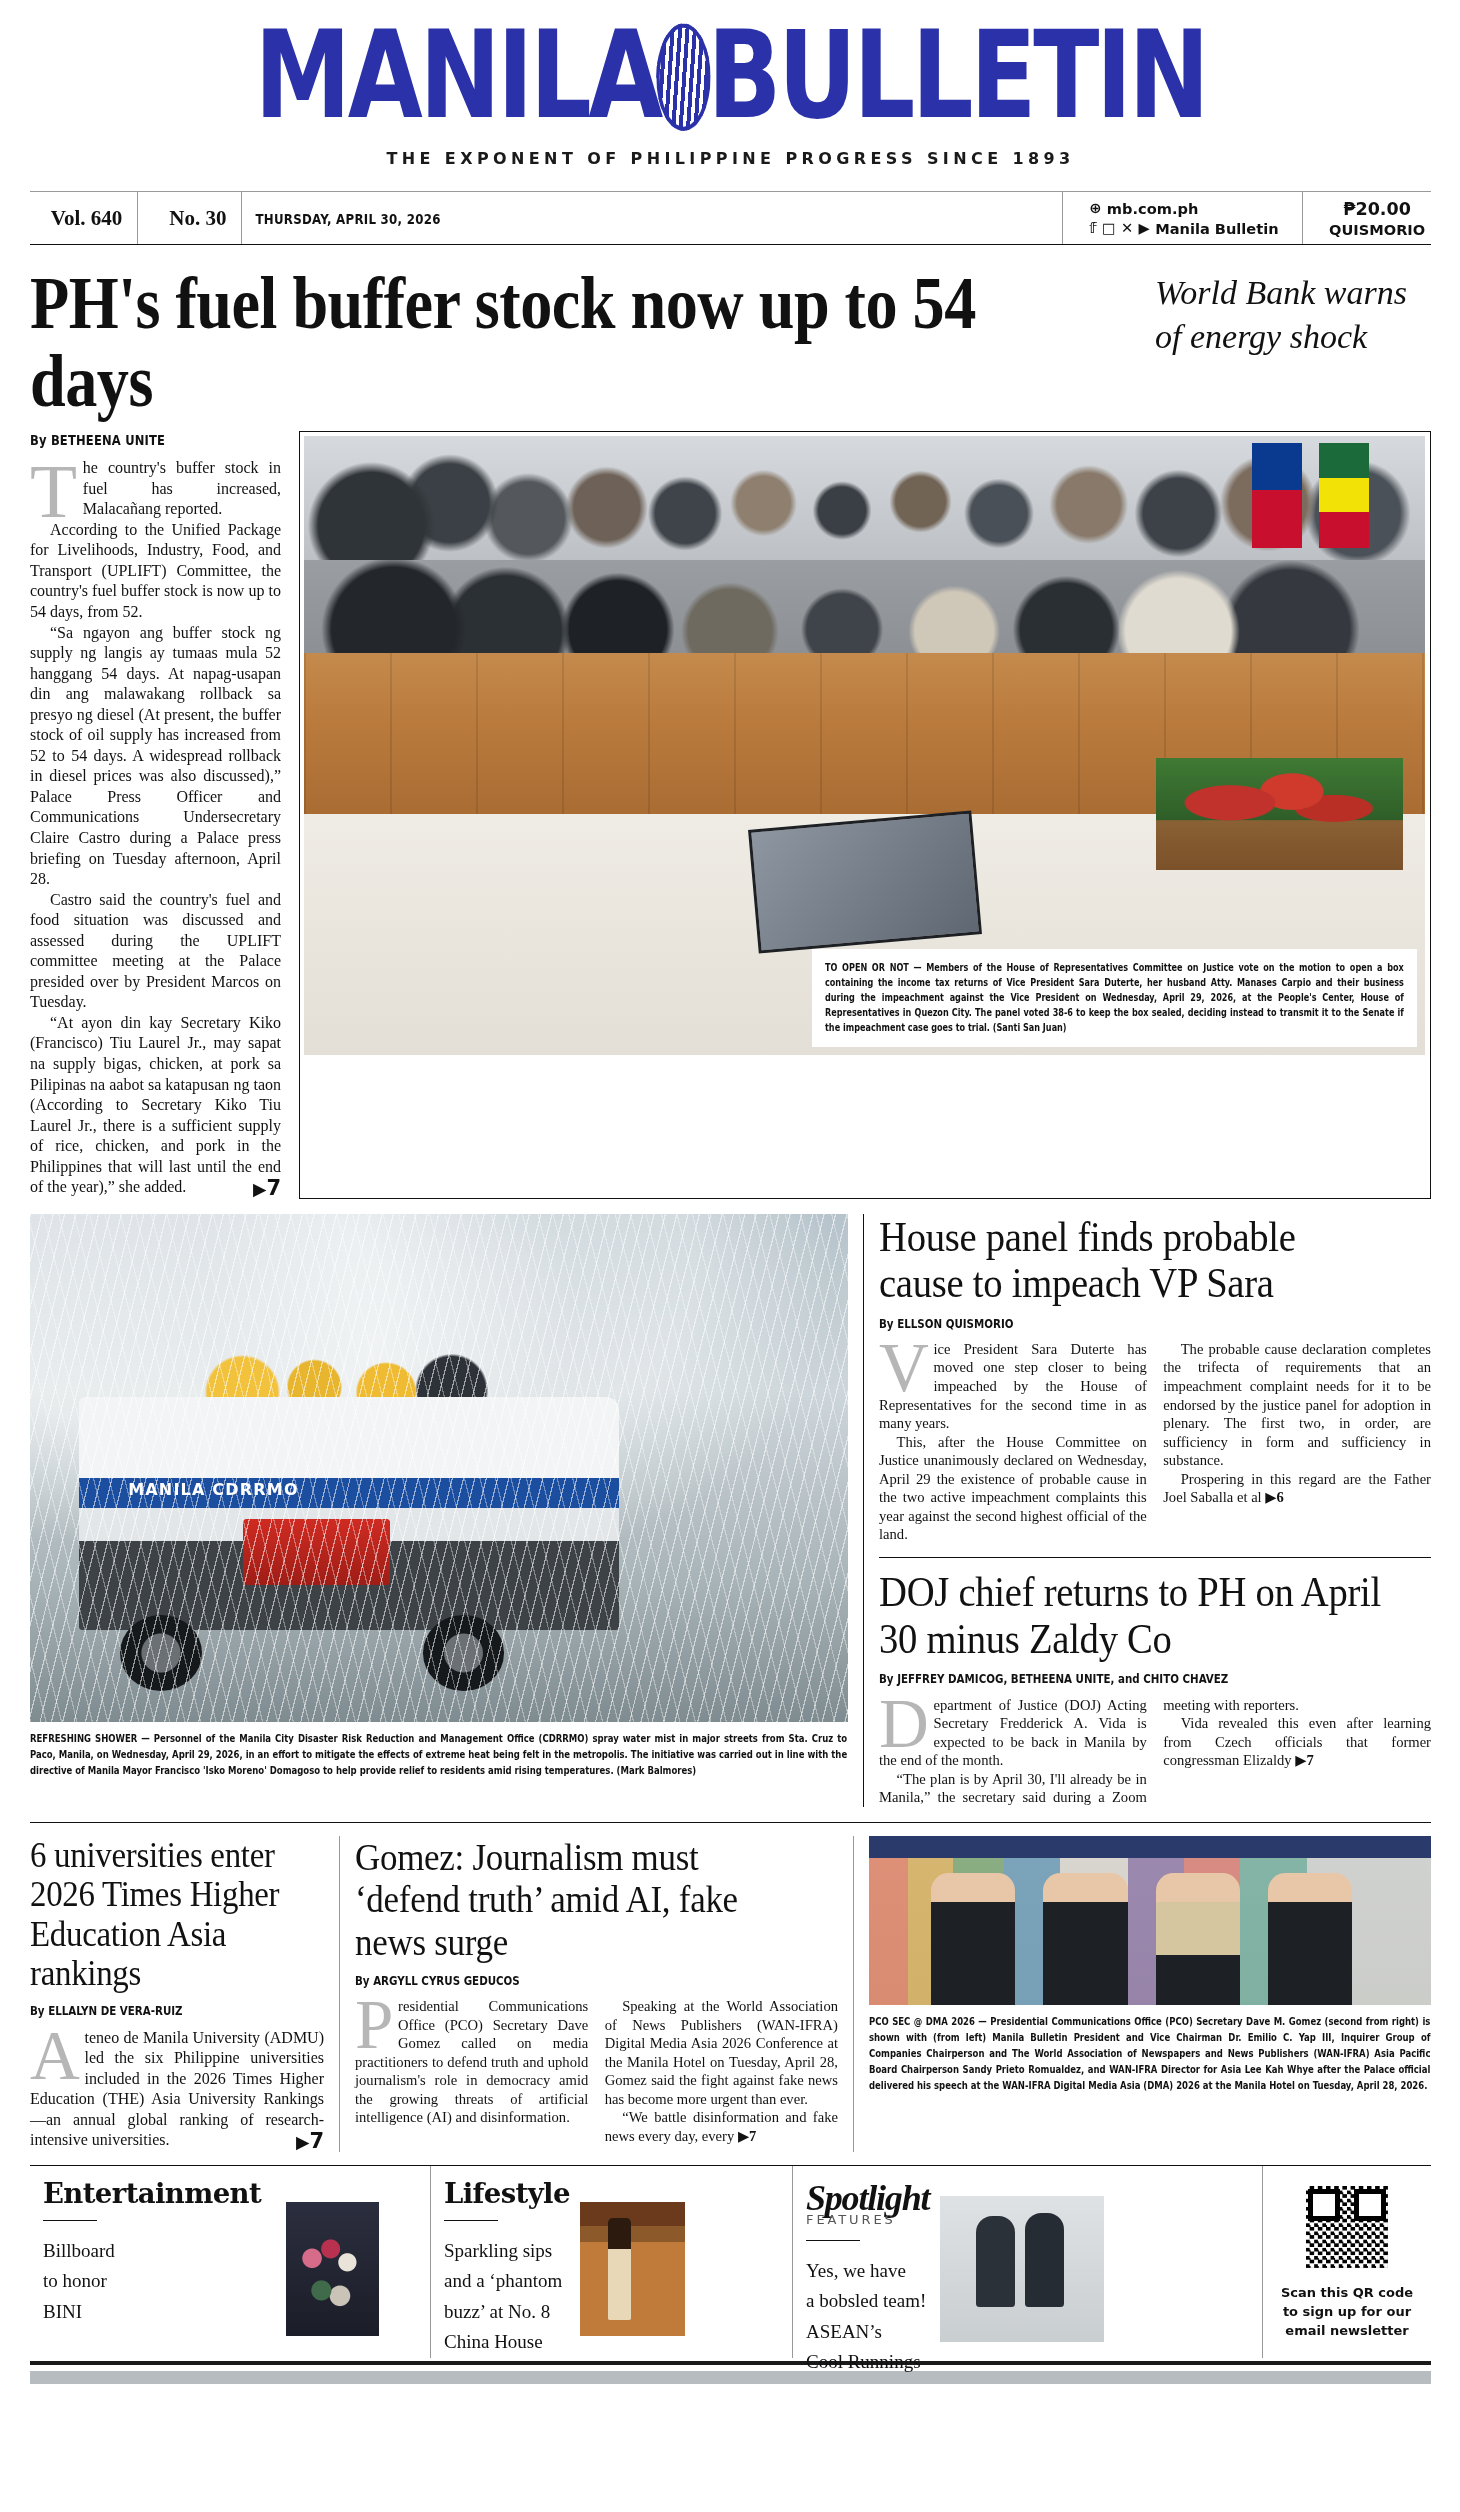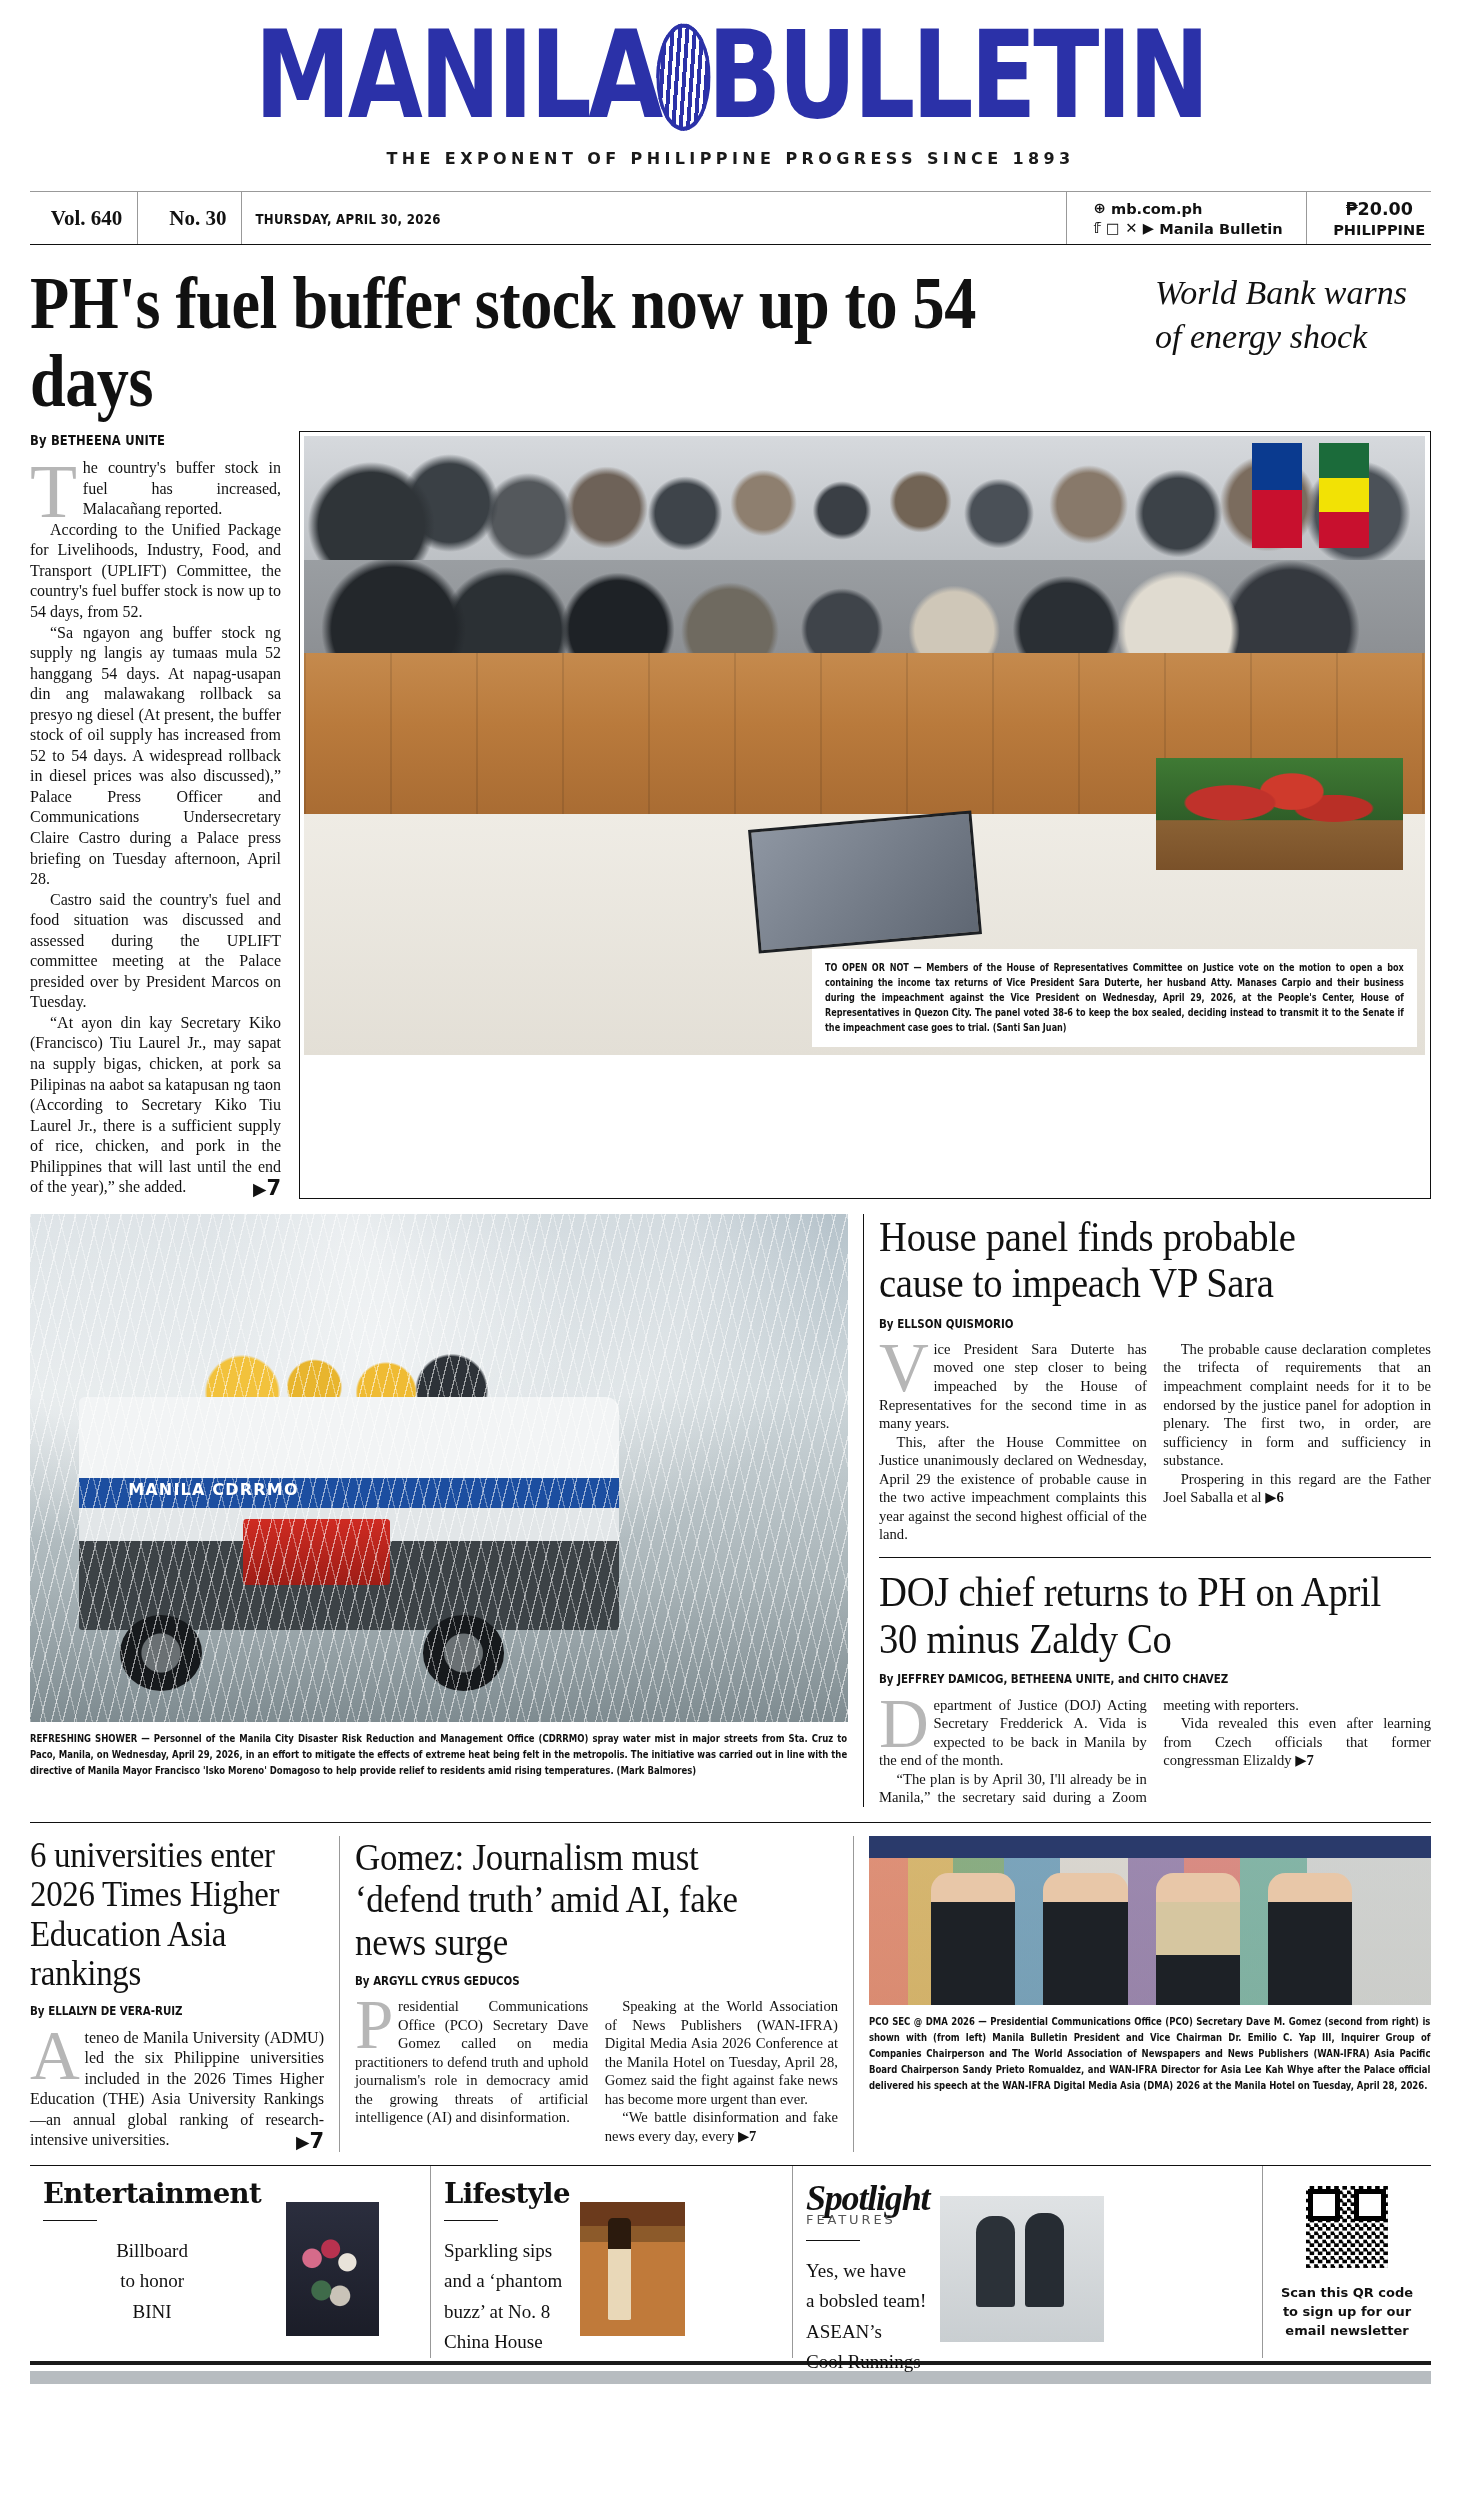--- a/index.html
+++ b/index.html
@@ -327,21 +327,21 @@
   .pz { padding:14px 13px 0; position:relative; }
   .pz + .pz { border-left:1.2px solid #999; }
   .pz-recycle { width:146px; text-align:center; }
   .recycle-ico { width:70px; height:70px; margin:10.5px auto 0; position:relative; }
   .recycle-ico svg { width:100%; height:100%; }
   .recycle-txt {
     margin-top:15px;
     font-family:"DejaVu Sans", sans-serif; font-weight:700;
     font-size:12.3px; line-height:1.42; color:#111;
   }
-  .pz-ent { width:362px; display:flex; gap:25px;text-align:center; }
+  .pz-ent { width:362px; display:flex; gap:25px; }
   .pz-life { width:362px; display:flex; gap:10.5px;margin-left:38px; }
   .pz-spot { flex:1; display:flex; gap:10.5px; }
   .pz-qr { width:169px; text-align:center; }
   .sec-label {
     font-family:"DejaVu Serif", serif; font-weight:700;
     font-size:27.5px; line-height:1; letter-spacing:-0.6px;
   }
   .sec-rule { width:54px; border-top:1.2px solid #111; margin:13px 0 15px; }
   .promo-line {
     font-family:"Liberation Serif", serif; font-size:19px; line-height:1.58;
@@ -429,21 +429,21 @@
       <div class="row">
         <span class="ico">𝕗</span>
         <span class="ico">□</span>
         <span class="ico">✕</span>
         <span class="ico">▶</span>
         <span>Manila Bulletin</span>
       </div>
     </div>
     <div class="ib-price">
       <span class="amt">₱20.00</span>
-      <span class="nat">PHILIPPINE</span>
+      <span class="nat">QUISMORIO</span>
     </div>
   </div>
 
   <div class="lead-head-wrap">
     <div class="lead-head">PH's fuel buffer stock now up to 54 days</div>
     <div class="lead-kicker">World Bank warns of energy shock</div>
   </div>
 
   <div class="lead-block">
     <div class="lead-col">

